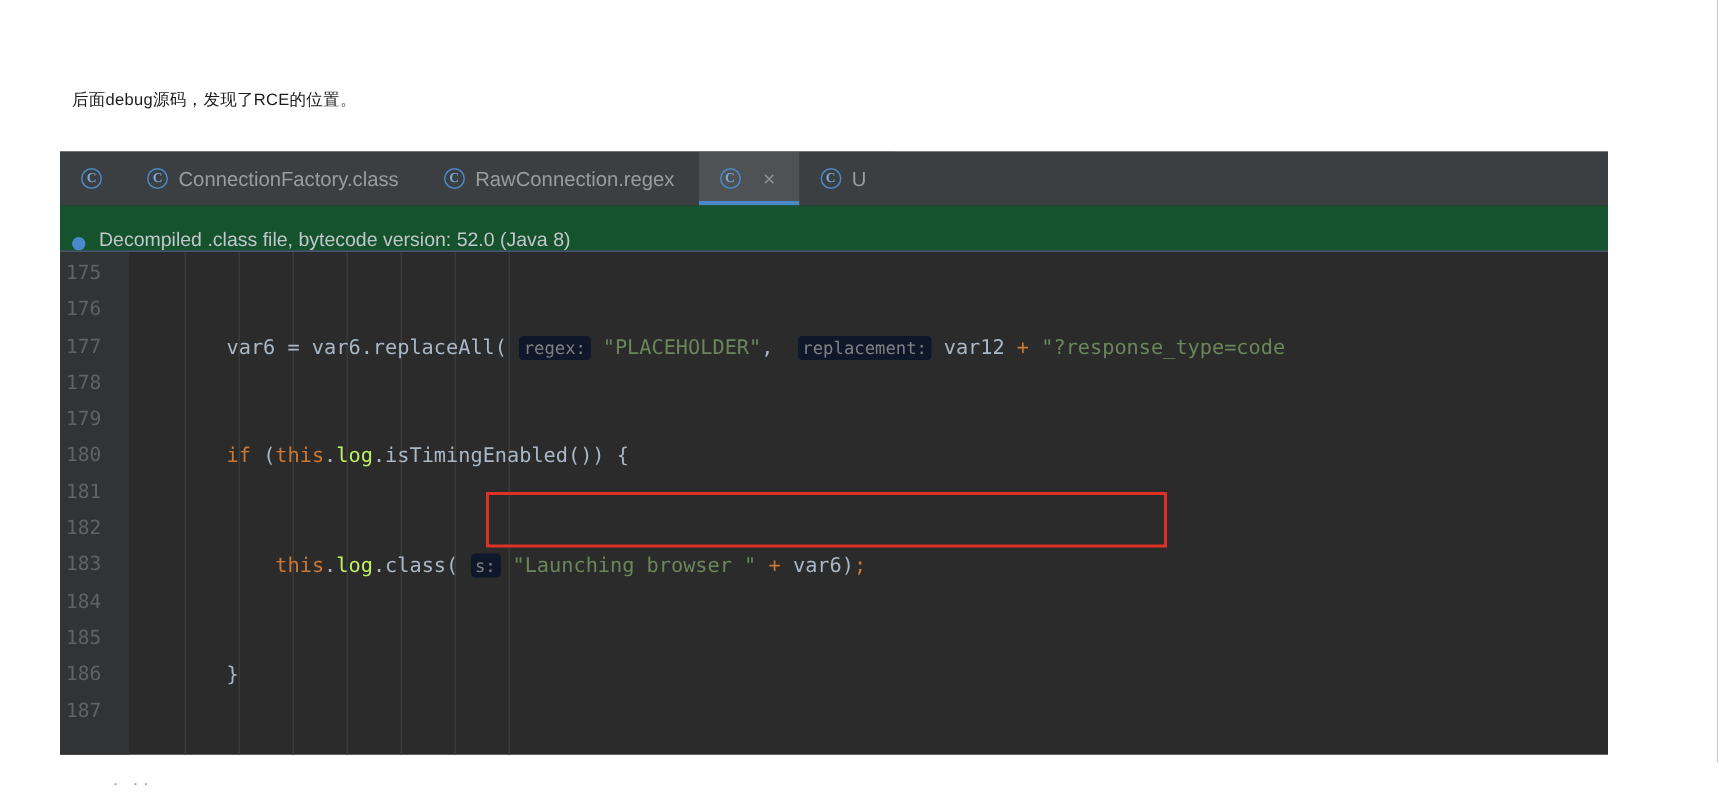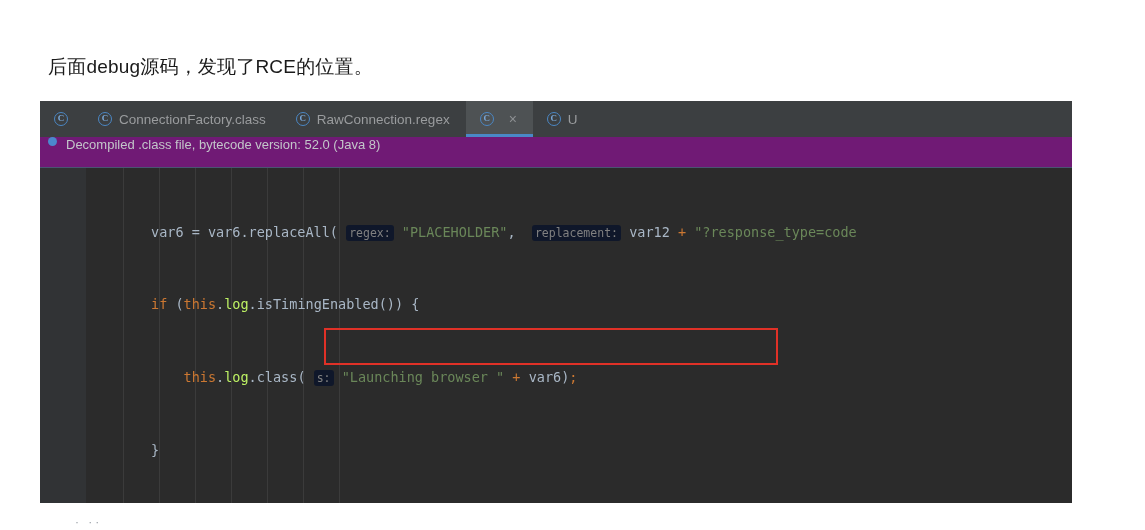--- a/index.html
+++ b/index.html
@@ -12,21 +12,21 @@
   }
   body {
     font-family: "Liberation Sans", sans-serif;
   }
 
   
   .caption {
     position: absolute;
     left: 48px;
     top: 57px;
-    font-size: 19px;
+    font-size: 11px;
     line-height: 20px;
     color: #1a1a1a;
     white-space: nowrap;
     letter-spacing: 0.2px;
   }
 
   
   .ide {
     position: absolute;
     left: 40px;
@@ -86,24 +86,24 @@
     margin-left: 8px;
     font-size: 14px;
     color: #8d9093;
     line-height: 1;
   }
 
   
   .banner {
     position: relative;
     height: 30px;
-    background: #701a75;
+    background: #14532d;
     border-bottom: 1px solid #4a5472;
     display: flex;
-    align-items: flex-start;
+    align-items: flex-end;
     padding-left: 14px;
     overflow: hidden;
   }
   .banner .dot {
     width: 9px;
     height: 9px;
     border-radius: 50%;
     background: #4b88cd;
     flex: 0 0 9px;
     margin-right: 9px;
@@ -275,20 +275,35 @@
     <div class="guides">
       <i style="left:83px"></i>
         <i style="left:119px"></i>
         <i style="left:155px"></i>
       <i style="left:191px"></i>
         <i style="left:227px"></i>
         <i style="left:263px"></i>
       <i style="left:299px"></i>
     </div>
 
+    <div class="linenos">
+      <div>175</div>
+      <div>176</div>
+      <div>177</div>
+      <div>178</div>
+      <div>179</div>
+      <div>180</div>
+      <div>181</div>
+      <div>182</div>
+      <div>183</div>
+      <div>184</div>
+      <div>185</div>
+      <div>186</div>
+      <div>187</div>
+    </div>
 
     <div class="code">
       <div class="ln"><span class="t-plain">        var6 = var6.</span><span class="t-plain">replaceAll</span><span class="t-punct">(</span> <span class="hint">regex:</span> <span class="t-str">"PLACEHOLDER"</span><span class="t-punct">,</span>  <span class="hint">replacement:</span> <span class="t-plain">var12</span> <span class="t-kw">+</span> <span class="t-str">"?response_type=code</span></div>
       <div class="ln"><span class="t-plain">        </span><span class="t-kw">if</span><span class="t-plain"> (</span><span class="t-kw">this</span><span class="t-plain">.</span><span class="t-fld">log</span><span class="t-plain">.isTimingEnabled()) {</span></div>
       <div class="ln"><span class="t-plain">            </span><span class="t-kw">this</span><span class="t-plain">.</span><span class="t-fld">log</span><span class="t-plain">.class</span><span class="t-punct">(</span> <span class="hint">s:</span> <span class="t-str">"Launching browser "</span> <span class="t-kw">+</span><span class="t-plain"> var6)</span><span class="t-semi">;</span></div>
       <div class="ln"><span class="t-plain">        }</span></div>
       
       
       
       

